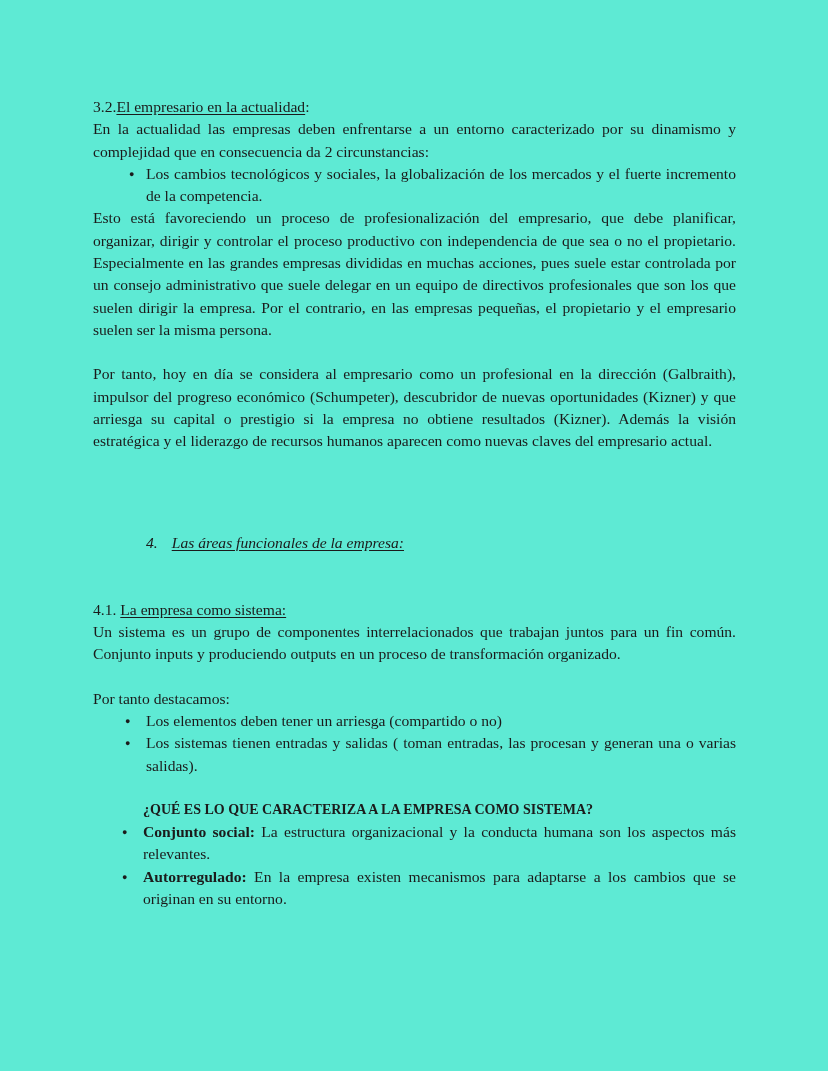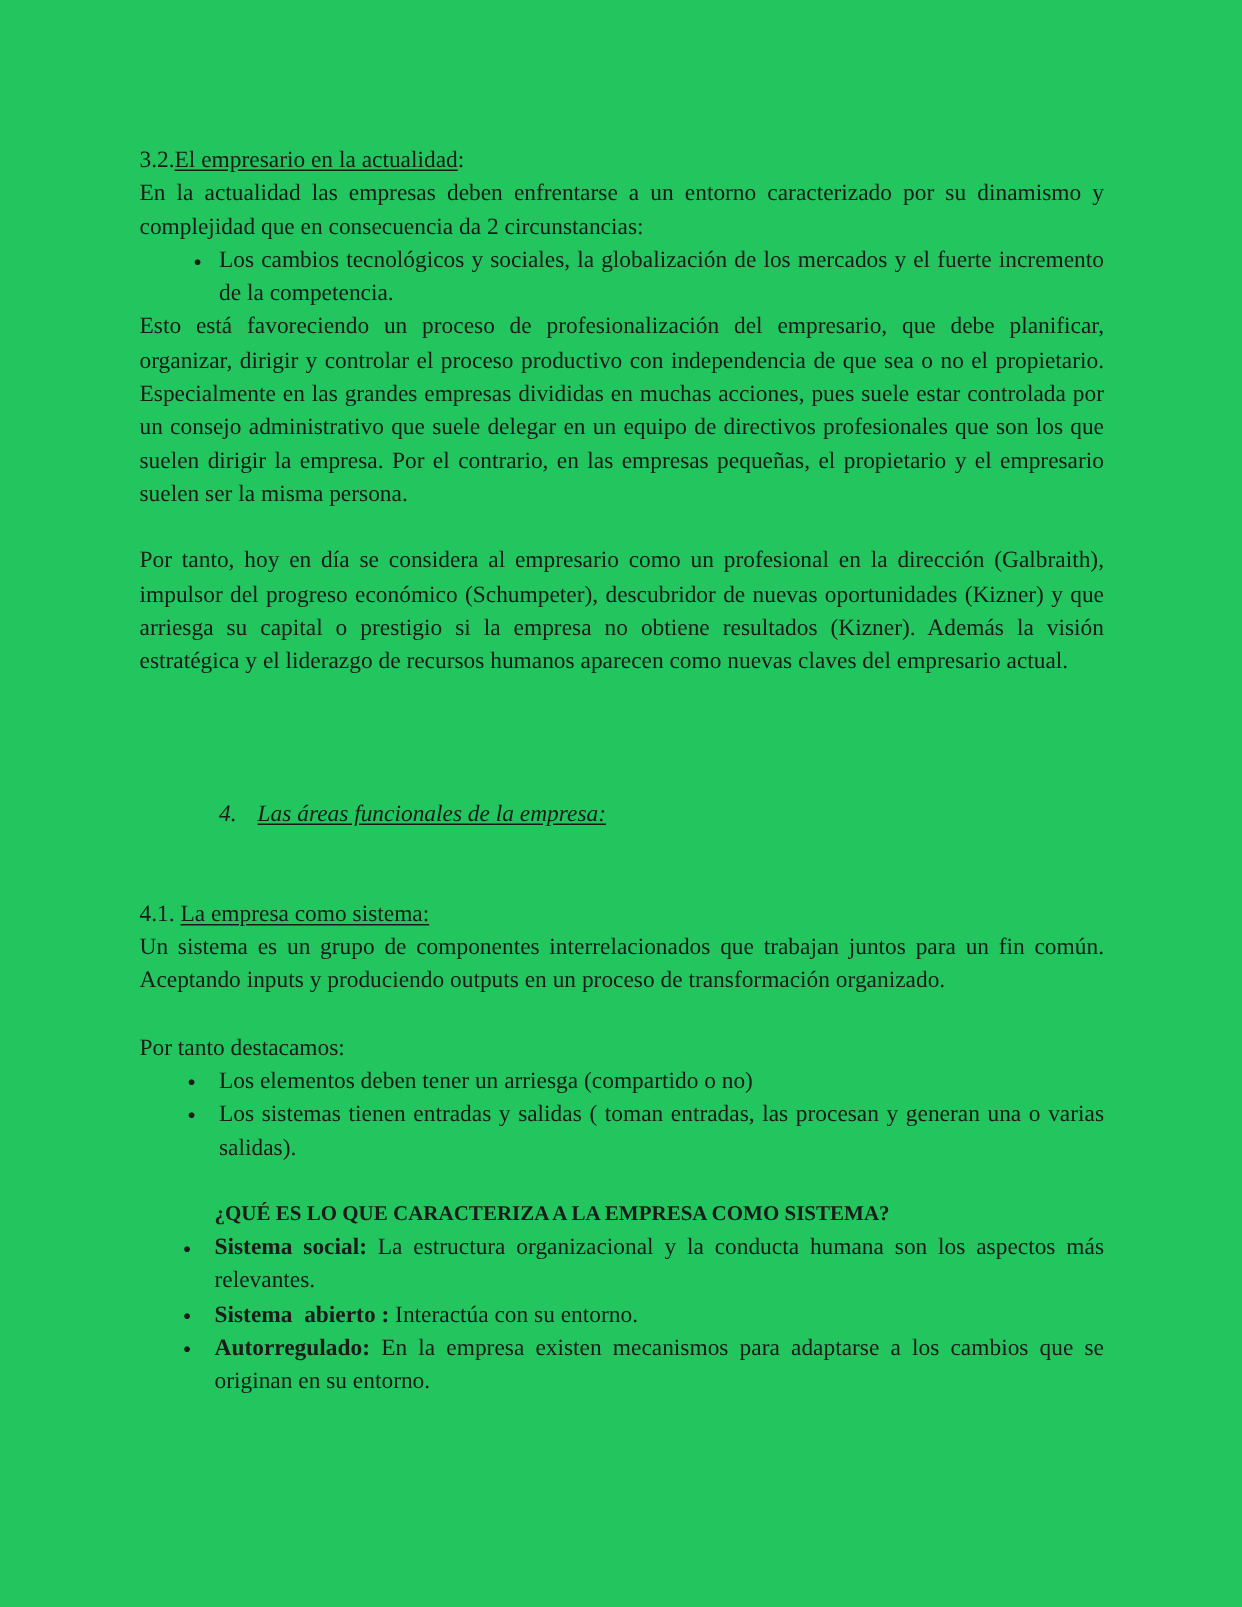--- a/index.html
+++ b/index.html
@@ -10,21 +10,21 @@
   }
   body {
     font-family: "Liberation Serif", "DejaVu Serif", serif;
     color: #1b1b1b;
   }
   .page {
     position: relative;
     width: 828px;
     height: 1071px;
     margin: 0 auto;
-    background: #22c55e;
+    background: #5eead4;
     overflow: hidden;
     box-sizing: border-box;
   }
   .content {
     position: absolute;
     left: 93px;
     top: 96px;
     width: 643px;
     font-size: 15.6px;
     line-height: 22.3px;
@@ -127,35 +127,34 @@
     <p class="para">Por tanto, hoy en día se considera al empresario como un profesional en la dirección (Galbraith), impulsor del progreso económico (Schumpeter), descubridor de nuevas oportunidades (Kizner) y que arriesga su capital o prestigio si la empresa no obtiene resultados (Kizner). Además la visión estratégica y el liderazgo de recursos humanos aparecen como nuevas claves del empresario actual.</p>
 
     <div class="gap-xl"></div>
 
     <h1 class="h-main"><span class="num">4.</span><span class="ttl">Las áreas funcionales de la empresa:</span></h1>
 
     <div class="gap-md"></div>
 
     <h2 class="h-sub"><span class="num">4.1.</span>&nbsp;<span class="ttl">La empresa como sistema:</span></h2>
 
-    <p class="para nowrap-justify">Un sistema es un grupo de componentes interrelacionados que trabajan juntos para un fin común. Aceptando inputs y produciendo outputs en un proceso de transformación organizado.</p>
+    <p class="para nowrap-justify">Un sistema es un grupo de componentes interrelacionados que trabajan juntos para un fin común. Conjunto inputs y produciendo outputs en un proceso de transformación organizado.</p>
 
     <div class="gap-sm"></div>
 
     <p class="para left">Por tanto destacamos:</p>
 
     <ul class="blist list-b">
       <li>Los elementos deben tener un arriesga (compartido o no)</li>
       <li>Los sistemas tienen entradas y salidas ( toman entradas, las procesan y generan una o varias salidas).</li>
     </ul>
 
     <div class="gap-sm"></div>
 
     <h3 class="h-bold">¿QUÉ ES LO QUE CARACTERIZA A LA EMPRESA COMO SISTEMA?</h3>
 
     <ul class="blist list-c">
-      <li><b>Sistema social:</b><span> La estructura organizacional y la conducta humana son los aspectos más relevantes.</span></li>
-      <li><b style="white-space: pre;">Sistema  abierto :</b><span> Interactúa con su entorno.</span></li>
+      <li><b>Conjunto social:</b><span> La estructura organizacional y la conducta humana son los aspectos más relevantes.</span></li>
       <li><b>Autorregulado:</b><span> En la empresa existen mecanismos para adaptarse a los cambios que se originan en su entorno.</span></li>
     </ul>
 
   </div>
 </div>
 
 </body></html>

